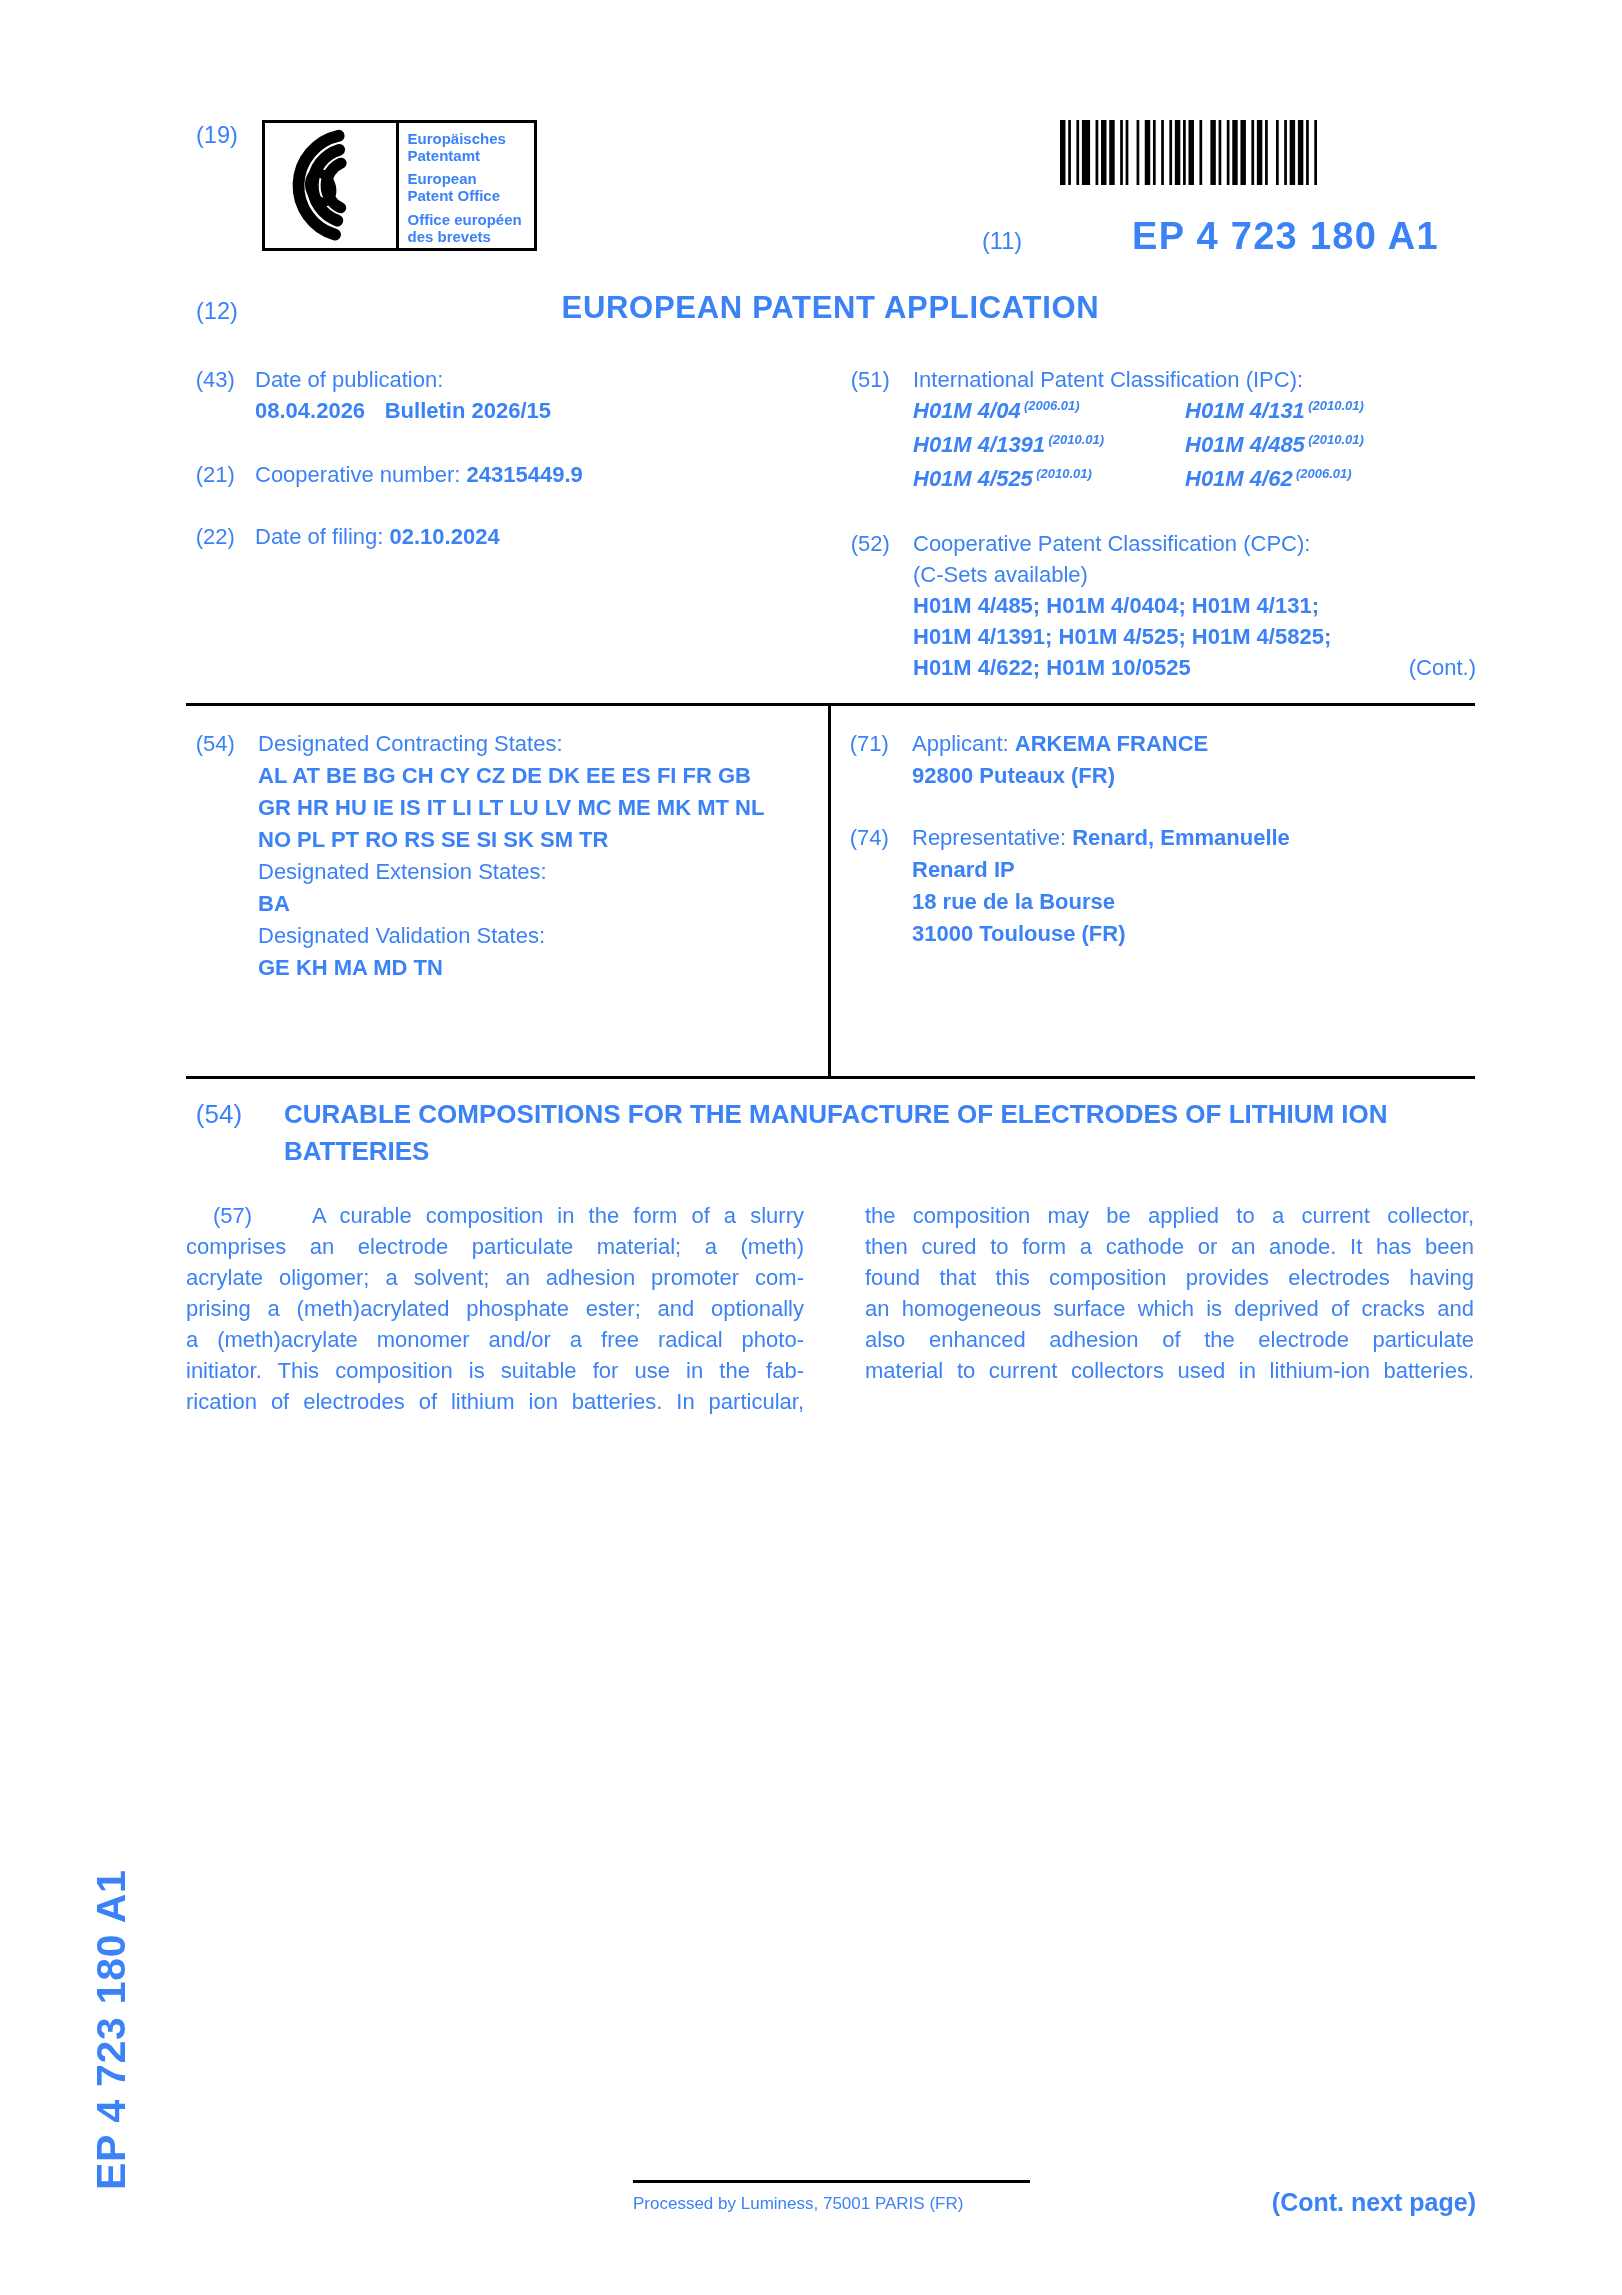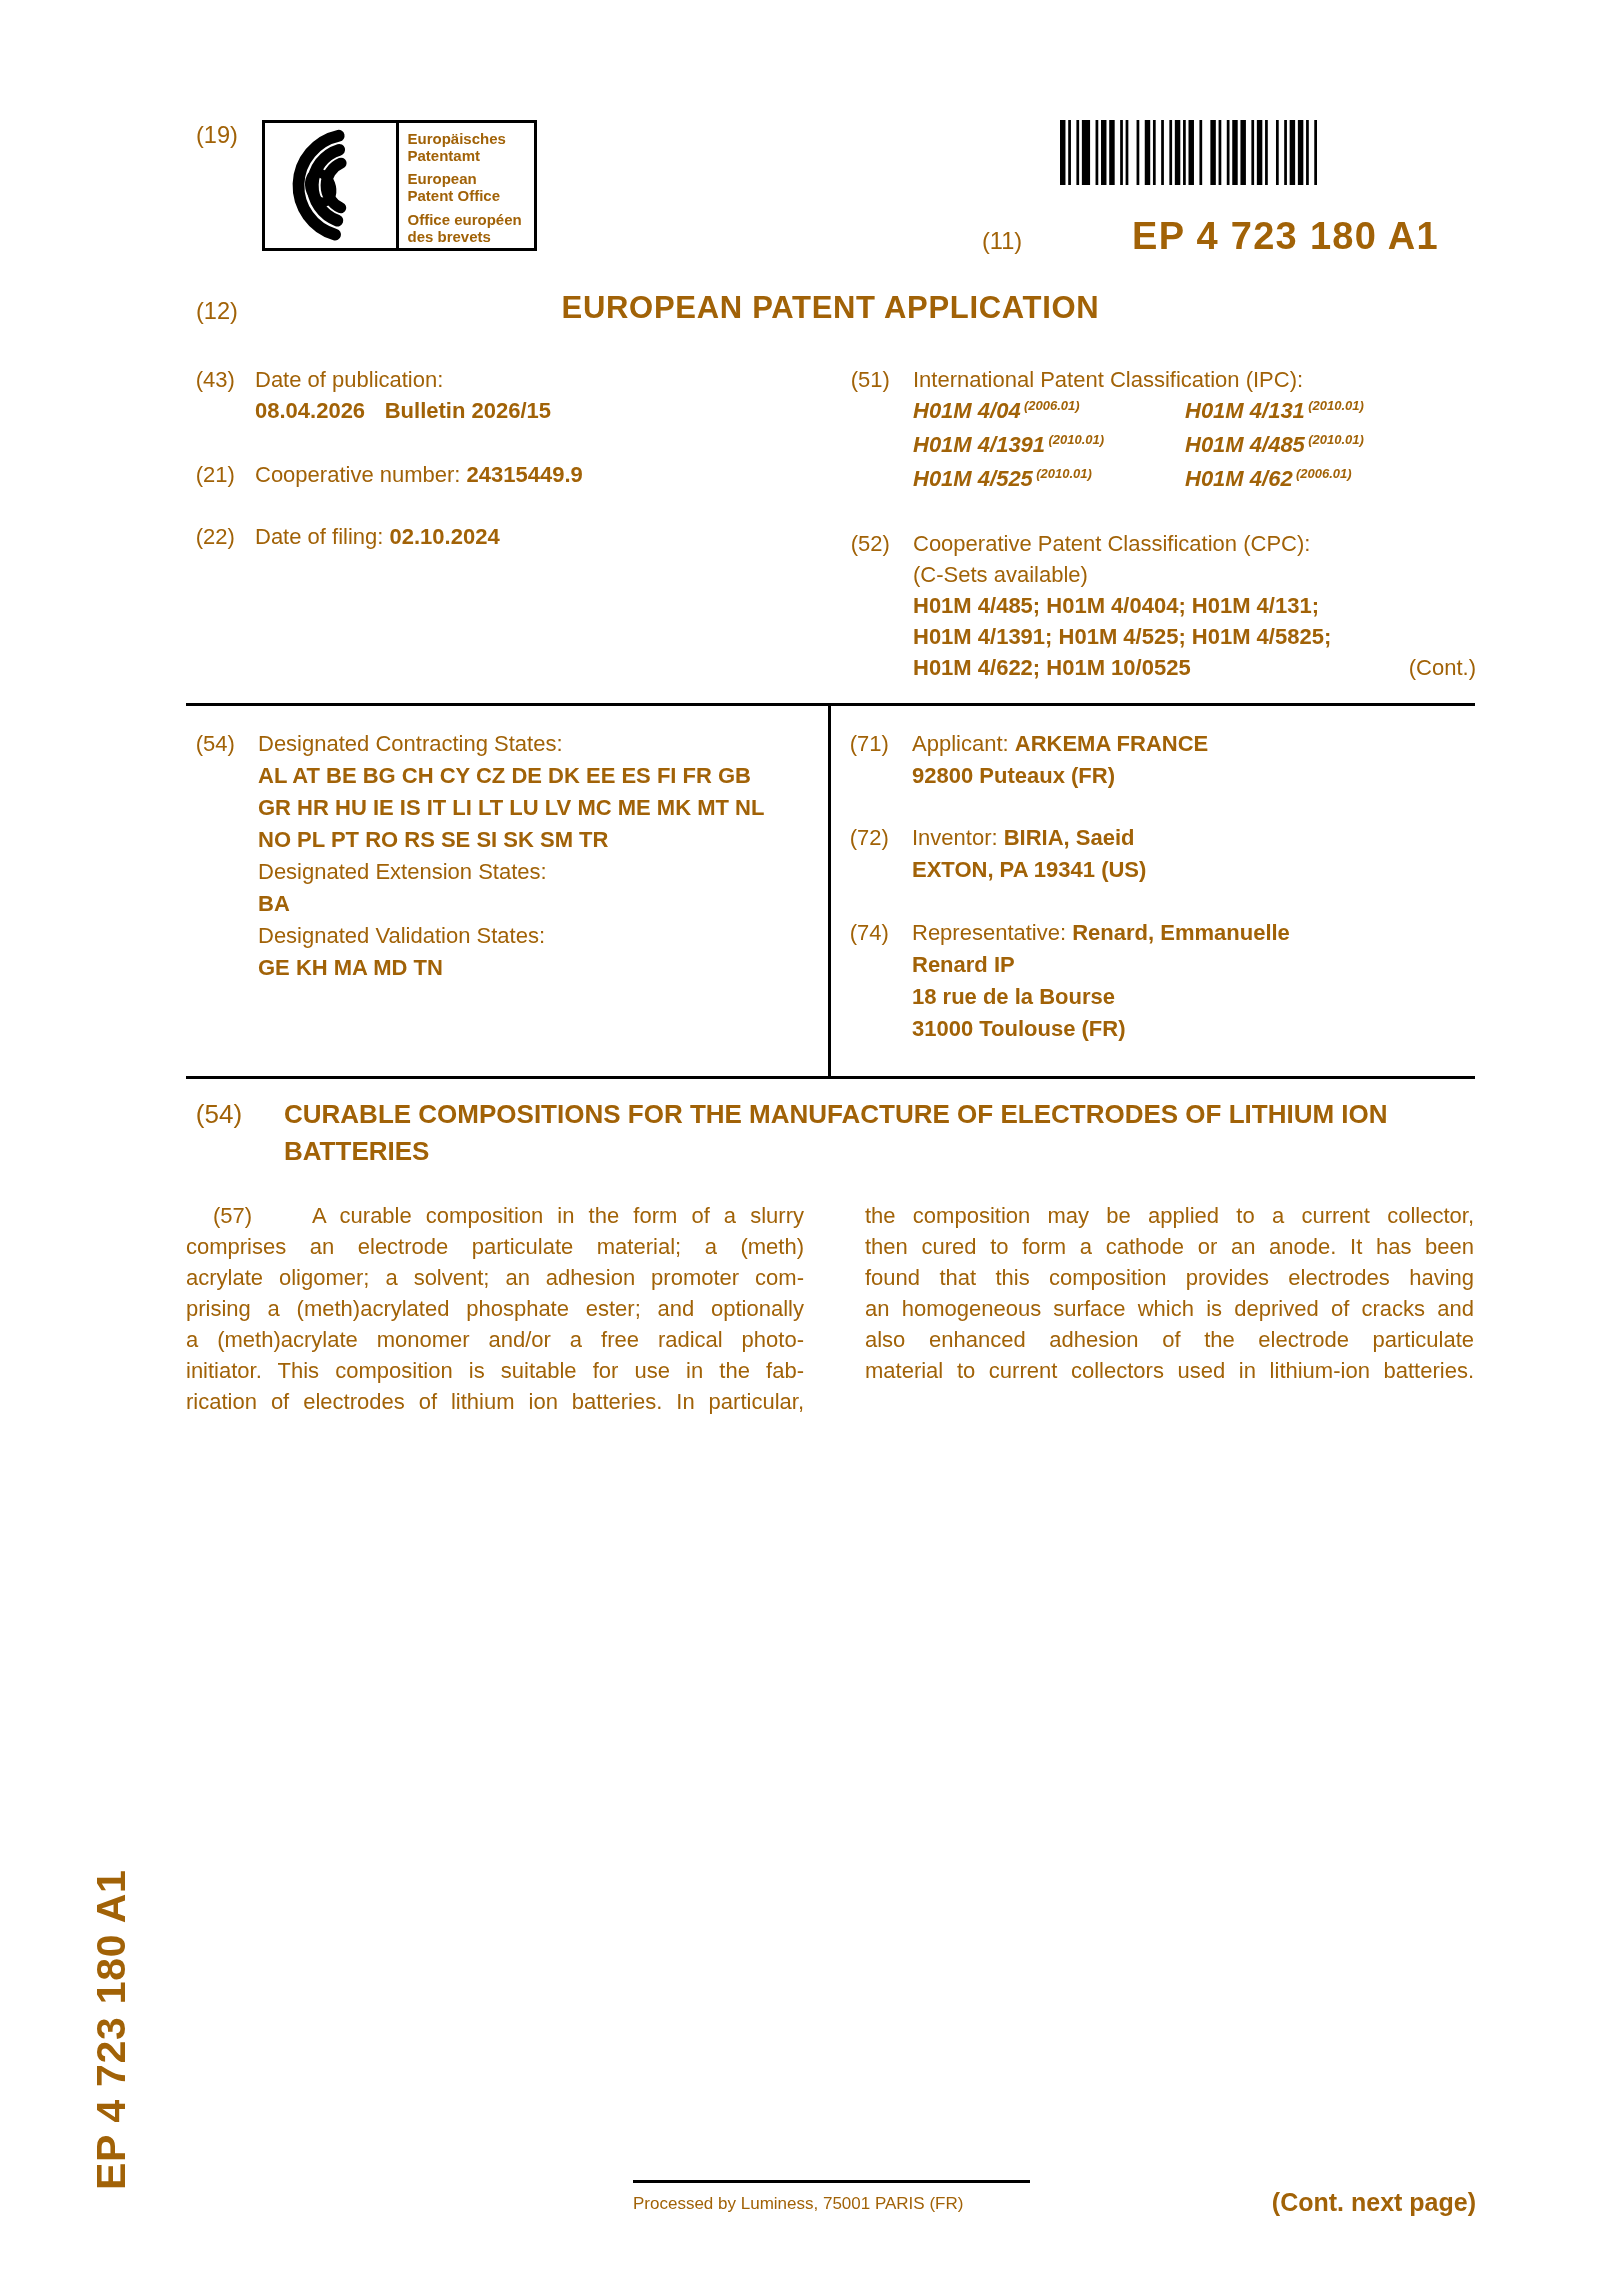--- a/index.html
+++ b/index.html
@@ -1,18 +1,18 @@
 <!DOCTYPE html>
 <html style="font-size:10.5px"><head>
 <meta charset="utf-8">
 <style>
   html,body { margin:0; padding:0; background:#e8e8e8; }
   .page {
     position:relative; width:1623px; height:2295px; margin:0 auto;
-    background:#ffffff; color:#a16207;
+    background:#ffffff; color:#3b82f6;
     font-family:"Liberation Sans","DejaVu Sans",sans-serif;
     font-size:22px; line-height:31px;
     overflow:hidden;
   }
   .abs { position:absolute; }
   .b { font-weight:700; }
   .small-num { font-size:23.6px; }
 
   
   .field { display:grid; grid-template-columns:72px 1fr; }
@@ -240,27 +240,20 @@
     </div>
 
     <div class="mcolR">
       <div class="field mb46">
         <div class="num">(71)</div>
         <div>
           <div><span>Applicant:</span> <span class="b">ARKEMA FRANCE</span></div>
           <div class="b">92800 Puteaux (FR)</div>
         </div>
       </div>
-      <div class="field mb48">
-        <div class="num">(72)</div>
-        <div>
-          <div><span>Inventor:</span> <span class="b">BIRIA, Saeid</span></div>
-          <div class="b">EXTON, PA 19341 (US)</div>
-        </div>
-      </div>
       <div class="field">
         <div class="num">(74)</div>
         <div>
           <div><span>Representative:</span> <span class="b">Renard, Emmanuelle</span></div>
           <div class="b">Renard IP</div>
           <div class="b">18 rue de la Bourse</div>
           <div class="b">31000 Toulouse (FR)</div>
         </div>
       </div>
     </div>

